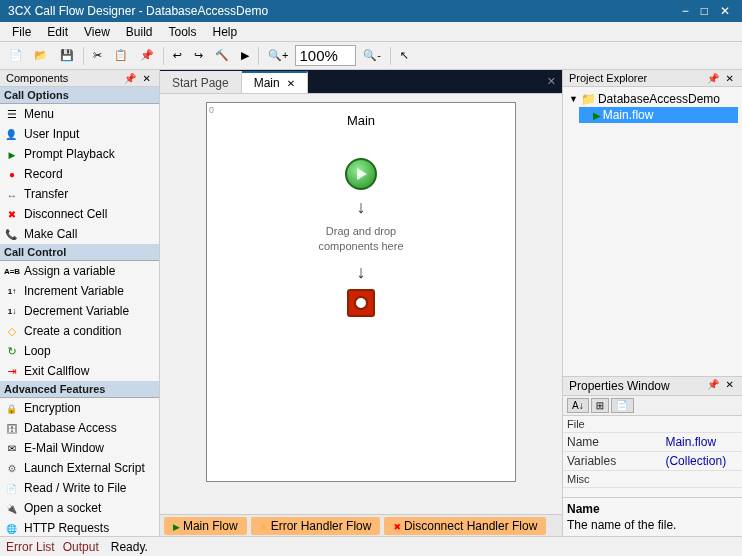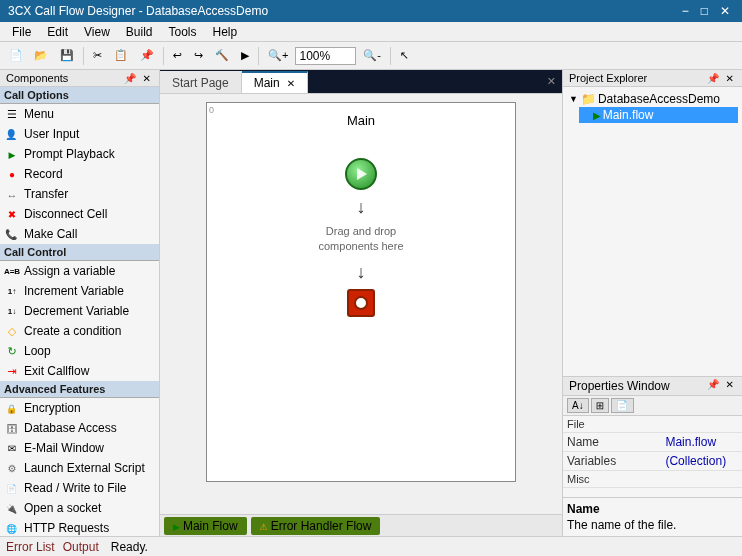--- a/index.html
+++ b/index.html
@@ -12,21 +12,21 @@
     .title-bar-btn { background: transparent; border: none; color: white; cursor: pointer; font-size: 12px; padding: 0 4px; }
 
     
     .menu-bar { background: #f0f0f0; border-bottom: 1px solid #ccc; height: 20px; display: flex; align-items: center; padding: 0 4px; }
     .menu-item { padding: 2px 8px; cursor: pointer; font-size: 12px; color: #000; }
 
     
     .toolbar { background: #f0f0f0; border-bottom: 1px solid #ccc; height: 28px; display: flex; align-items: center; padding: 0 4px; gap: 2px; }
     .toolbar-btn { background: transparent; border: 1px solid transparent; padding: 2px 4px; cursor: pointer; font-size: 11px; border-radius: 2px; }
     .toolbar-separator { width: 1px; height: 18px; background: #ccc; margin: 0 2px; }
-    .zoom-input { width: 61px; border: 1px solid #aaa; padding: 1px 3px; font-size: 12px; }
+    .zoom-input { width: 61px; border: 1px solid #aaa; padding: 1px 3px; font-size: 15px; }
 
     
     .main-layout { display: flex; flex: 1; overflow: hidden; }
 
     
     .left-panel { width: 160px; border-right: 1px solid #ccc; background: #f5f5f5; display: flex; flex-direction: column; }
     .panel-header { background: #e8e8e8; border-bottom: 1px solid #ccc; padding: 2px 6px; display: flex; align-items: center; justify-content: space-between; font-size: 11px; }
     .panel-header-title { font-size: 11px; font-weight: normal; }
     .panel-header-icons { display: flex; gap: 2px; }
     .panel-icon-btn { background: transparent; border: none; cursor: pointer; font-size: 10px; padding: 0 2px; }
@@ -57,21 +57,21 @@
     .arrow-down { color: #333; font-size: 18px; line-height: 1; }
     .drag-text { text-align: center; font-size: 11px; color: #666; line-height: 1.4; }
     .end-node { width: 28px; height: 28px; background: #cc2200; border: 2px solid #882200; display: flex; align-items: center; justify-content: center; border-radius: 3px; }
     .end-inner { width: 14px; height: 14px; background: white; border-radius: 50%; border: 2px solid #882200; }
 
     
     .corner-mark { position: absolute; top: 2px; left: 2px; font-size: 9px; color: #999; }
 
     
     .bottom-tabs { background: #e8e8e8; border-top: 1px solid #ccc; height: 22px; display: flex; align-items: center; padding: 0 4px; gap: 4px; }
-    .bottom-tab { display: flex; align-items: center; gap: 3px; padding: 1px 8px; cursor: pointer; font-size: 11px; border: 1px solid transparent; background: #4d7c0f; border-radius: 2px; }
+    .bottom-tab { display: flex; align-items: center; gap: 3px; padding: 1px 8px; cursor: pointer; font-size: 11px; border: 1px solid transparent; background: #fdba74; border-radius: 2px; }
 
     
     .right-panel { width: 180px; border-left: 1px solid #ccc; display: flex; flex-direction: column; background: #f5f5f5; }
     .right-panel-top { flex: 1; overflow: hidden; display: flex; flex-direction: column; }
     .right-panel-bottom { height: 160px; border-top: 1px solid #ccc; display: flex; flex-direction: column; }
 
     .tree-area { flex: 1; overflow-y: auto; padding: 4px; }
     .tree-item { display: flex; align-items: center; gap: 2px; padding: 1px 2px; cursor: pointer; font-size: 11px; }
     .tree-item.selected { background: #3399ff; color: white; }
     .tree-indent { margin-left: 12px; }
@@ -345,20 +345,24 @@
 
     <div class="bottom-tabs">
       <div class="bottom-tab">
         <span class="ci-flow"></span>
         <span>Main Flow</span>
       </div>
       <div class="bottom-tab">
         <span class="ci-errorflow"></span>
         <span>Error Handler Flow</span>
       </div>
+      <div class="bottom-tab">
+        <span class="ci-disconnflow"></span>
+        <span>Disconnect Handler Flow</span>
+      </div>
     </div>
   </div>
 
   <div class="right-panel">
 
     <div class="right-panel-top">
       <div class="panel-header">
         <span class="panel-header-title">Project Explorer</span>
         <div class="panel-header-icons">
           <button class="panel-icon-btn">📌</button>

